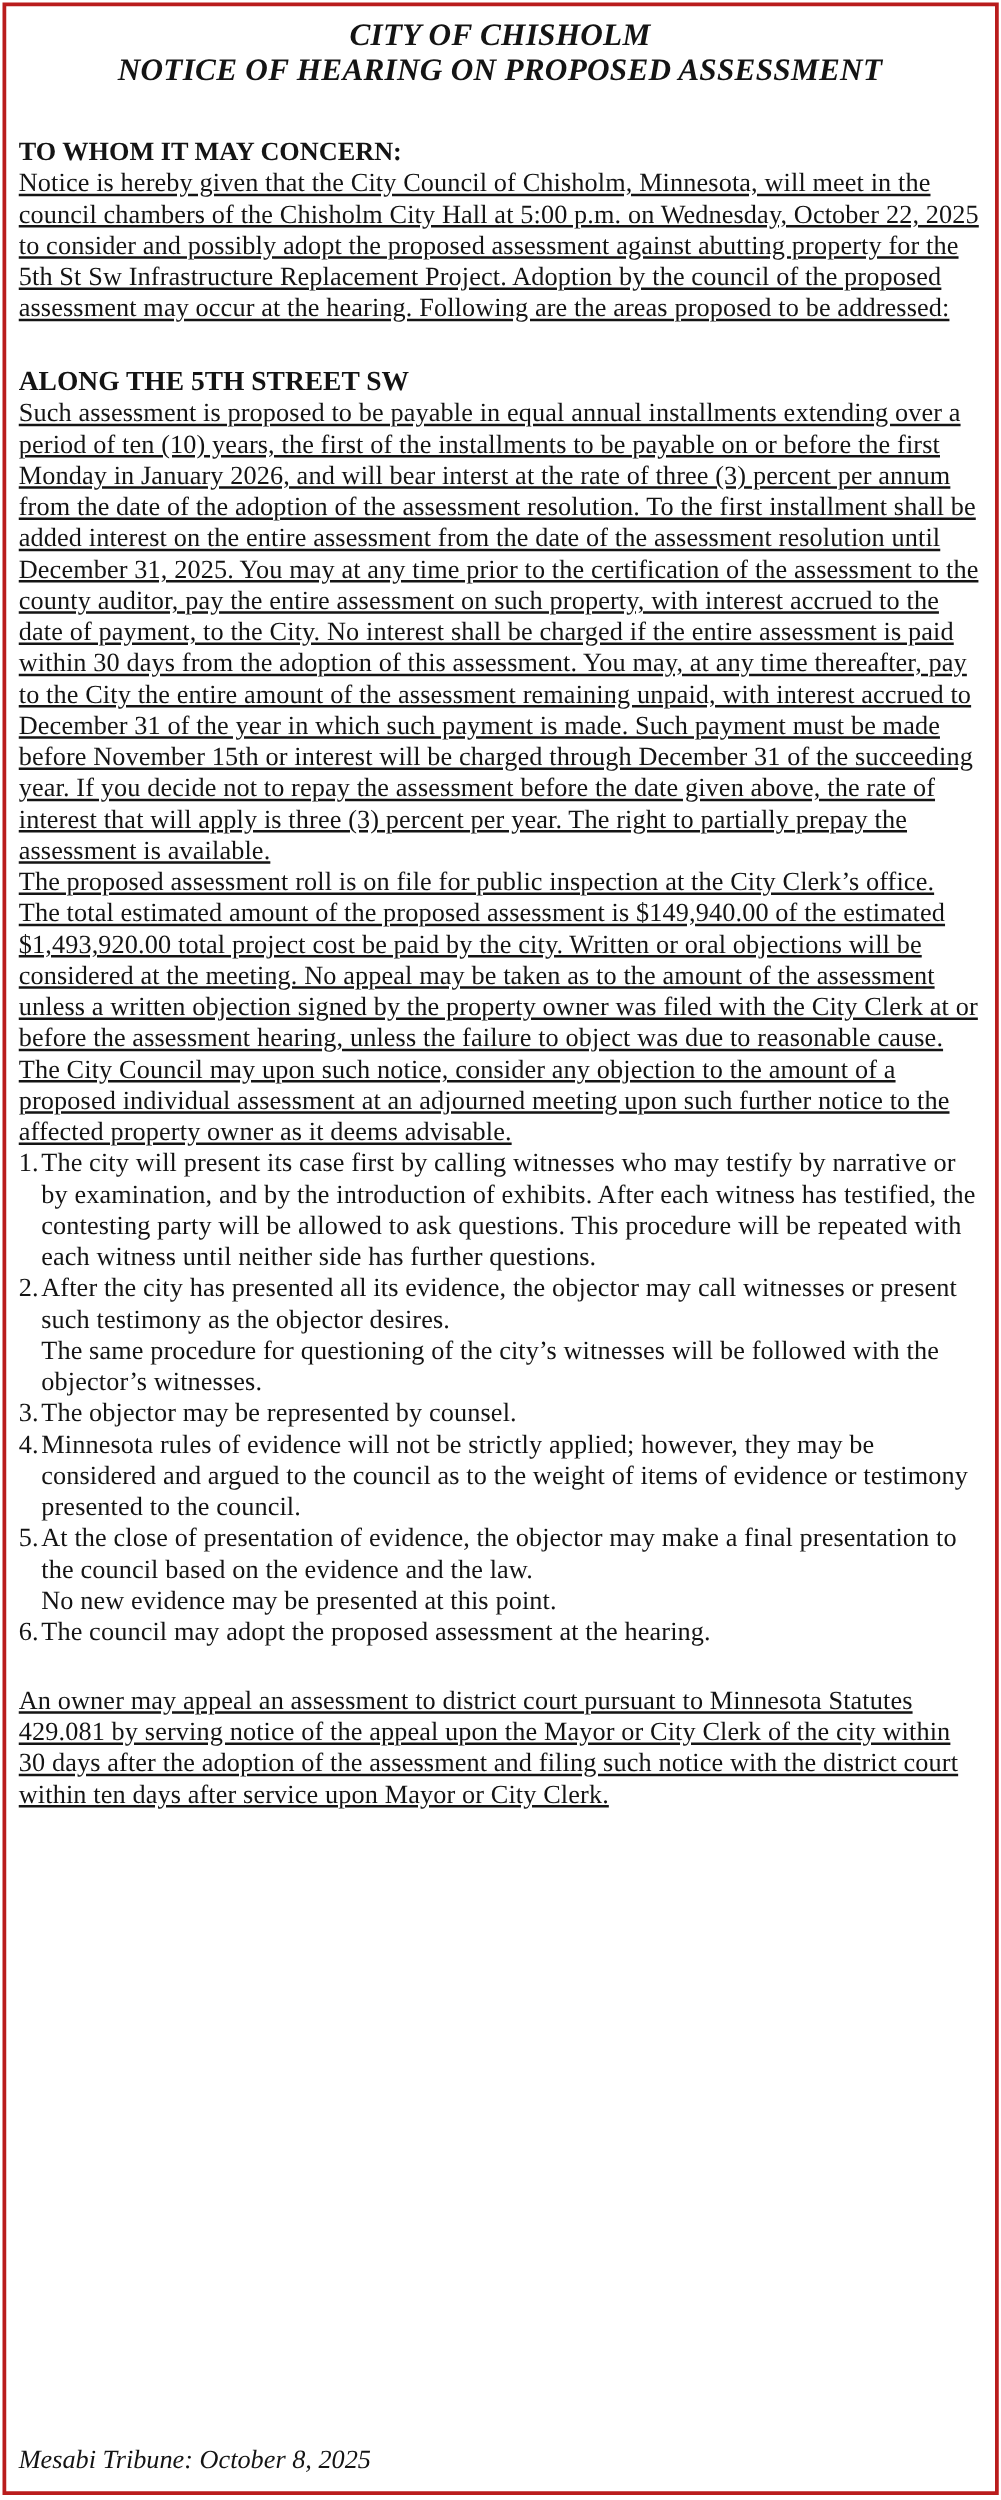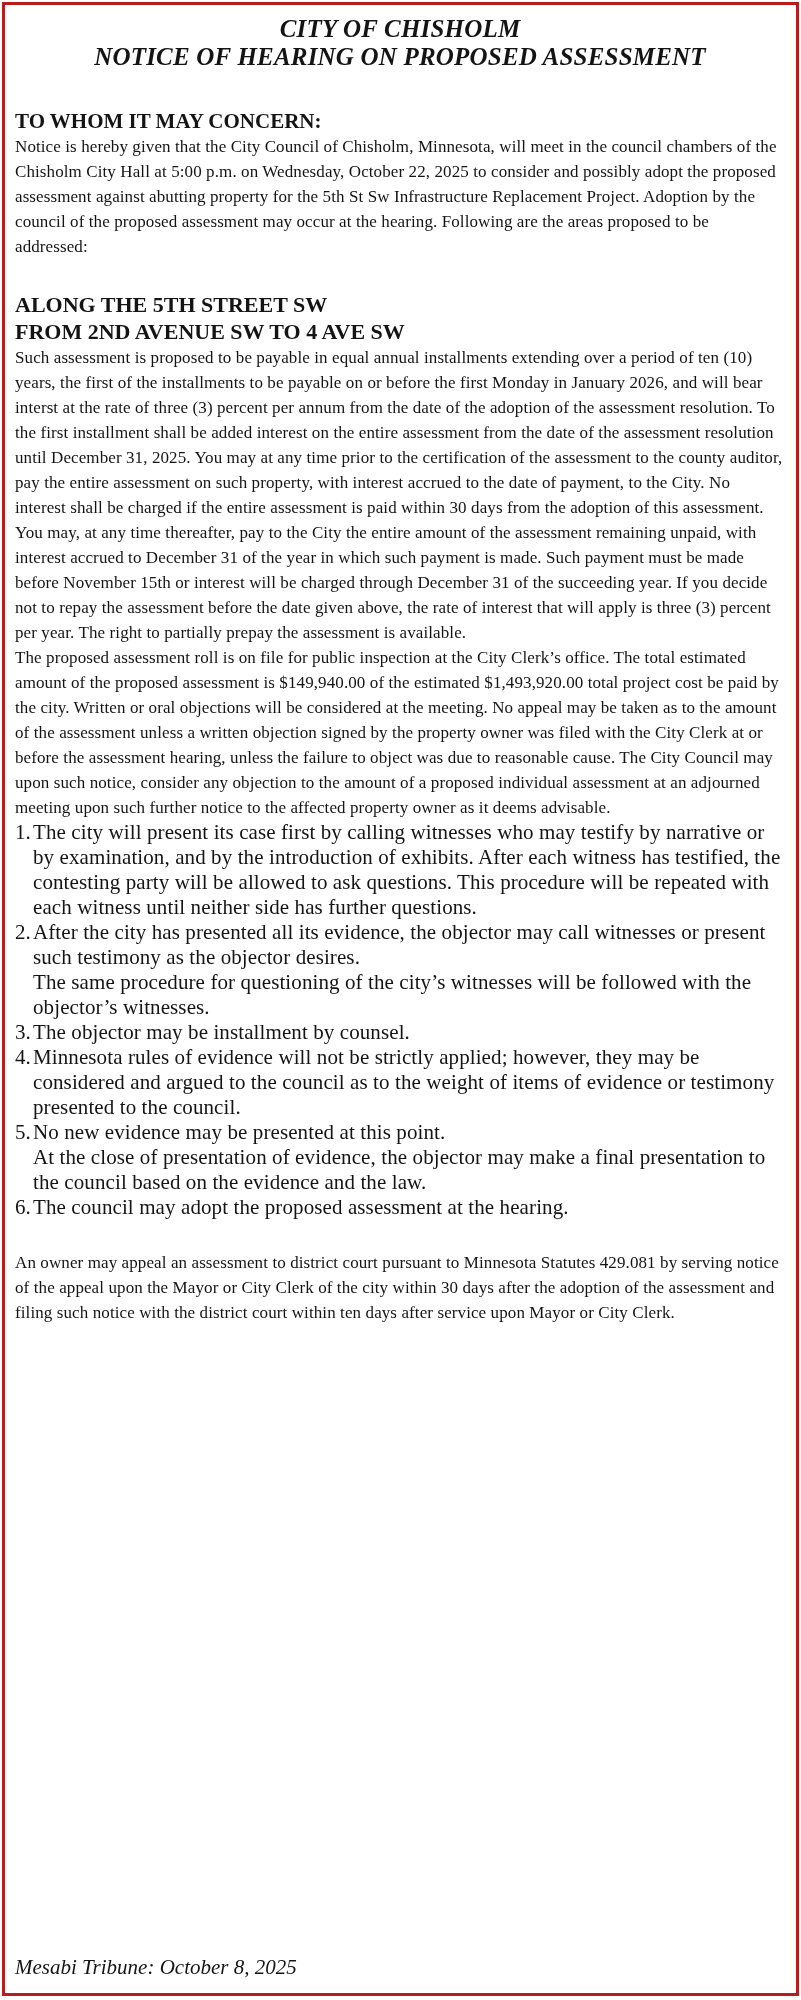--- a/index.html
+++ b/index.html
@@ -29,24 +29,25 @@
     line-height: 28px;
     letter-spacing: 0.2px;
   }
   .salutation {
     font-weight: bold;
     font-size: 21px;
     line-height: 25px;
     margin: 38px 0 0 0;
   }
   .body-par {
-    font-size: 17px;
+    font-size: 21px;
     line-height: 25px;
     letter-spacing: 0.1px;
     margin: 0;
+    text-decoration: underline;
   }
   .center-heading {
     text-align: left;
     font-weight: bold;
     font-size: 22px;
     line-height: 27px;
     margin-top: 32px;
   }
   .gap-top { margin-top: 25px; }
   .proc-list { margin: 0; }
@@ -81,21 +82,20 @@
       <div class="title-line">CITY OF CHISHOLM</div>
       <div class="title-line">NOTICE OF HEARING ON PROPOSED ASSESSMENT</div>
     </div>
 
     <p class="salutation">TO WHOM IT MAY CONCERN:</p>
 
     <p class="body-par">Notice is hereby given that the City Council of Chisholm, Minnesota, will meet in the council chambers of the Chisholm City Hall at 5:00 p.m. on Wednesday, October 22, 2025 to consider and possibly adopt the proposed assessment against abutting property for the 5th St Sw Infrastructure Replacement Project. Adoption by the council of the proposed assessment may occur at the hearing. Following are the areas proposed to be addressed:</p>
 
     <div class="center-heading">
       <div>ALONG THE 5TH STREET SW</div>
-      <div>FROM 2ND AVENUE SW TO 4 AVE SW</div>
     </div>
 
     <p class="body-par">Such assessment is proposed to be payable in equal annual installments extending over a period of ten (10) years, the first of the installments to be payable on or before the first Monday in January 2026, and will bear interst at the rate of three (3) percent per annum from the date of the adoption of the assessment resolution. To the first installment shall be added interest on the entire assessment from the date of the assessment resolution until December 31, 2025. You may at any time prior to the certification of the assessment to the county auditor, pay the entire assessment on such property, with interest accrued to the date of payment, to the City. No interest shall be charged if the entire assessment is paid within 30 days from the adoption of this assessment. You may, at any time thereafter, pay to the City the entire amount of the assessment remaining unpaid, with interest accrued to December 31 of the year in which such payment is made. Such payment must be made before November 15th or interest will be charged through December 31 of the succeeding year. If you decide not to repay the assessment before the date given above, the rate of interest that will apply is three (3) percent per year. The right to partially prepay the assessment is available.</p>
 
     <p class="body-par">The proposed assessment roll is on file for public inspection at the City Clerk’s office. The total estimated amount of the proposed assessment is $149,940.00 of the estimated $1,493,920.00 total project cost be paid by the city. Written or oral objections will be considered at the meeting. No appeal may be taken as to the amount of the assessment unless a written objection signed by the property owner was filed with the City Clerk at or before the assessment hearing, unless the failure to object was due to reasonable cause. The City Council may upon such notice, consider any objection to the amount of a proposed individual assessment at an adjourned meeting upon such further notice to the affected property owner as it deems advisable.</p>
 
 
     <div class="proc-list">
 
       <div class="proc-item">
@@ -109,36 +109,36 @@
         <span class="proc-num">2.</span>
         <div class="proc-body">
           <div>After the city has presented all its evidence, the objector may call witnesses or present such testimony as the objector desires.</div>
           <div>The same procedure for questioning of the city’s witnesses will be followed with the objector’s witnesses.</div>
         </div>
       </div>
 
       <div class="proc-item">
         <span class="proc-num">3.</span>
         <div class="proc-body">
-          <div>The objector may be installment by counsel.</div>
+          <div>The objector may be represented by counsel.</div>
         </div>
       </div>
 
       <div class="proc-item">
         <span class="proc-num">4.</span>
         <div class="proc-body">
           <div>Minnesota rules of evidence will not be strictly applied; however, they may be considered and argued to the council as to the weight of items of evidence or testimony presented to the council.</div>
         </div>
       </div>
 
       <div class="proc-item">
         <span class="proc-num">5.</span>
         <div class="proc-body">
+          <div>At the close of presentation of evidence, the objector may make a final presentation to the council based on the evidence and the law.</div>
           <div>No new evidence may be presented at this point.</div>
-          <div>At the close of presentation of evidence, the objector may make a final presentation to the council based on the evidence and the law.</div>
         </div>
       </div>
 
       <div class="proc-item">
         <span class="proc-num">6.</span>
         <div class="proc-body">
           <div>The council may adopt the proposed assessment at the hearing.</div>
         </div>
       </div>
 

